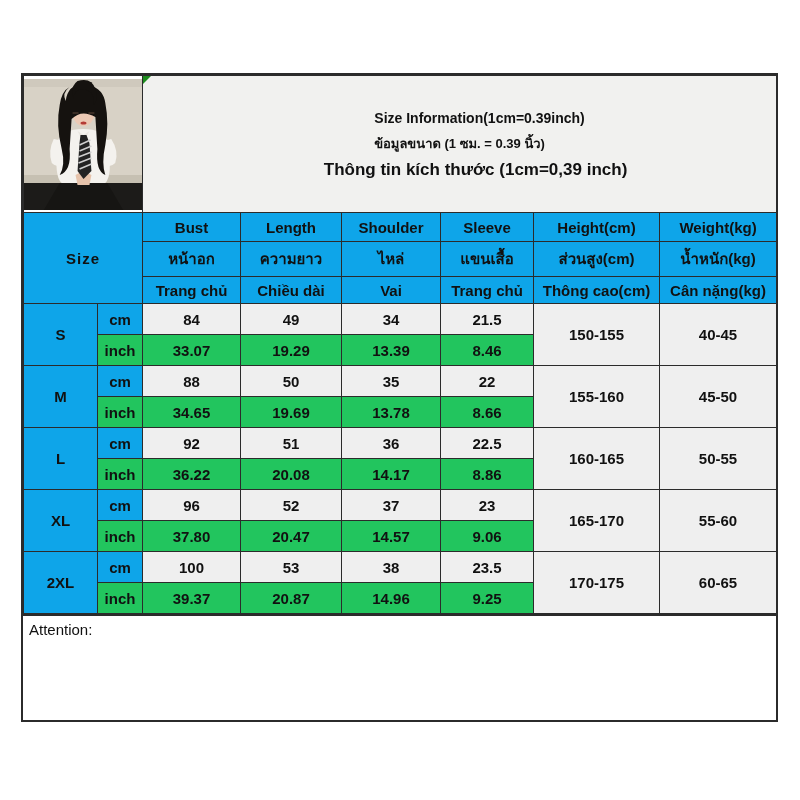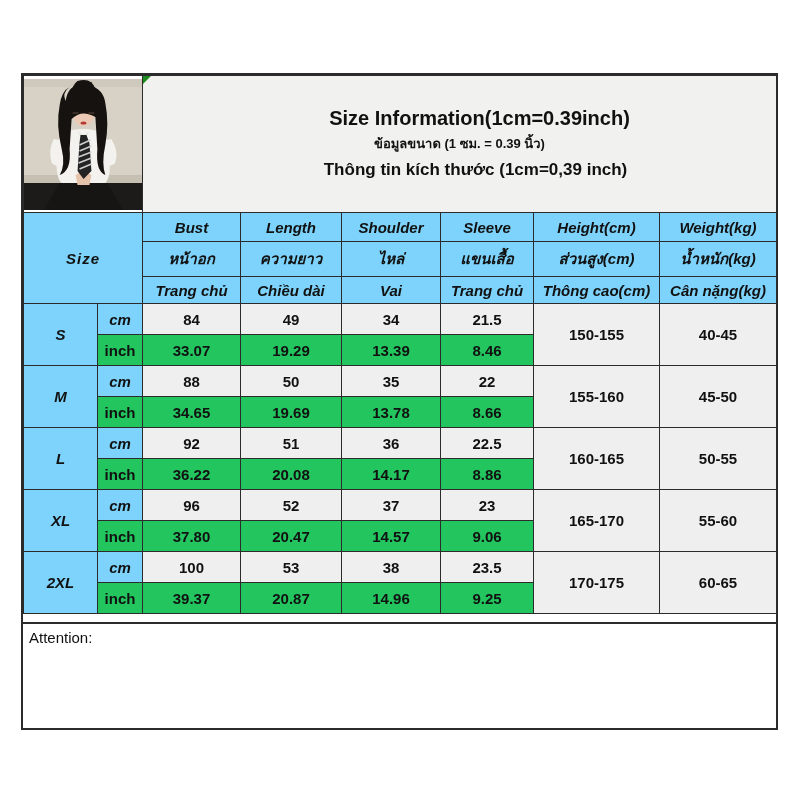--- a/index.html
+++ b/index.html
@@ -9,36 +9,36 @@
          font-weight:bold;box-sizing:border-box;background:#fff;}
   table.size-table{border-collapse:collapse;table-layout:fixed;width:100%;}
   table.size-table td, table.size-table th{border:1px solid #2b2b2b;text-align:center;
          vertical-align:middle;padding:0;font-weight:bold;font-size:15px;overflow:hidden;}
   .r-photo{height:137px;}
   .r-h1{height:29px;}
   .r-h2{height:35px;}
   .r-h3{height:27px;}
   .r-data{height:31px;}
   .thick-top td, .thick-top th{border-top-width:2px;}
-  .hdr{background:#7dd3fc;font-style:italic;}
+  .hdr{background:#0ea5e9;}
   .cmbg{background:#efefef;}
   .whitebg{background:#22c55e;}
   .photo-cell{background:#ffffff;padding:3px;}
   .photo-frame{width:100%;height:131px;}
   .photo-frame svg{display:block;width:100%;height:100%;}
   .title-cell{background:#f1f1ef;position:relative;}
   .corner-flag{position:absolute;left:0;top:0;width:0;height:0;
         border-top:8px solid #1e8c1e;border-right:8px solid transparent;}
-  .title-line1{font-size:20px;line-height:26px;padding-left:40px;}
+  .title-line1{font-size:14px;line-height:26px;padding-left:40px;}
   .title-line2{font-size:13px;line-height:26px;}
   .title-line3{font-size:17px;line-height:26px;padding-left:32px;}
   .size-big{font-size:27px;letter-spacing:1px;}
   .attention{border-top:2px solid #2b2b2b;height:106px;box-sizing:border-box;
         background:#fff;font-weight:normal;font-size:15px;line-height:21px;
-        padding:3px 6px;text-align:left;margin-top:8px;}
+        padding:3px 6px;text-align:left;}
 </style>
 </head>
 <body>
 
 <div class="canvas">
   <div class="sheet">
     <table class="size-table">
       <colgroup>
         <col style="width:74px">
           <col style="width:45px">

